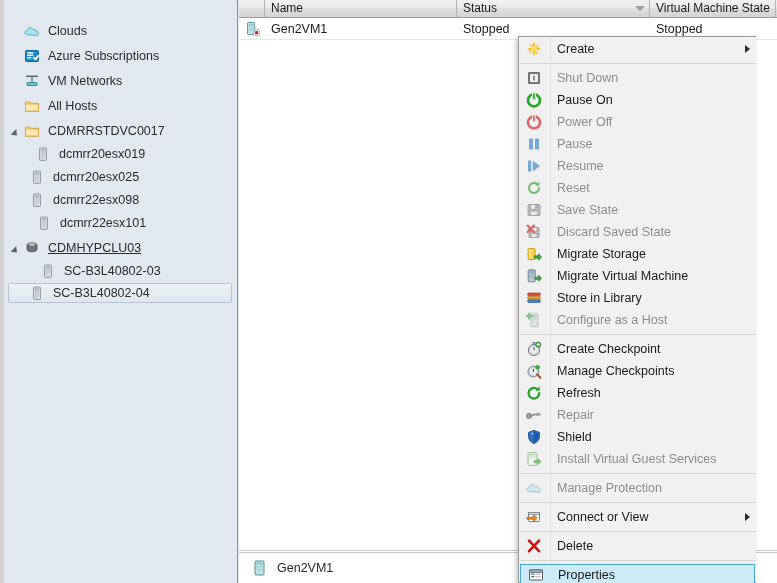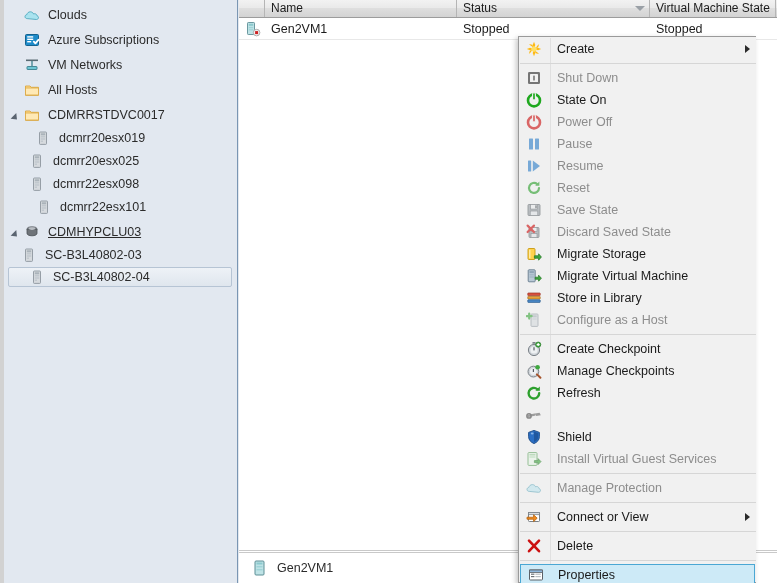--- a/index.html
+++ b/index.html
@@ -156,21 +156,21 @@
   .msep.full{margin-left:1px;}
 </style>
 </head>
 <body>
 
 <div id="root">
 
   <div id="sidebar">
     <div class="edge-left"></div>
     <div class="tree" id="tree">
-        <div class="tree-row" style="margin-top: 4px;">
+        <div class="tree-row" style="margin-top: 20px;">
           <span class="twisty"></span>
           <span class="ico"><svg width="16" height="16" viewBox="0 0 16 16">
               <path d="M3.2 11.6c-1.3 0-2.2-.9-2.2-2 0-1 .8-1.9 1.9-2 .3-1.6 1.7-2.8 3.4-2.8 1.5 0 2.8.9 3.3 2.2.3-.2.7-.3 1.1-.3 1.2 0 2.2.9 2.3 2.1.9.2 1.5.9 1.5 1.8 0 1-.9 1.9-2 1.9z" fill="#a9e3ef" stroke="#4fa8bd" stroke-width=".9"></path>
             </svg></span>
           <span class="lbl">Clouds</span>
         </div>
         <div class="tree-row" style="margin-top: 3px;">
           <span class="twisty"></span>
           <span class="ico"><svg width="16" height="16" viewBox="0 0 16 16">
               <rect x="1.5" y="2.5" width="13" height="11" rx="1" fill="#1e8bc9" stroke="#14628f" stroke-width="1"></rect>
@@ -248,21 +248,21 @@
         </div>
         <div class="tree-row" style="margin-top: 3px; text-decoration: underline;">
           <span class="twisty open"></span>
           <span class="ico"><svg width="16" height="16" viewBox="0 0 16 16">
               <ellipse cx="8" cy="5.2" rx="5" ry="2.4" fill="#8f949a" stroke="#5e6368" stroke-width=".8"></ellipse>
               <path d="M3 5.2v4.2c0 1.3 2.2 2.4 5 2.4s5-1.1 5-2.4V5.2z" fill="#6f7479" stroke="#4b5055" stroke-width=".8"></path>
               <ellipse cx="8" cy="4.6" rx="3.2" ry="1.4" fill="#b9bec3"></ellipse>
             </svg></span>
           <span class="lbl">CDMHYPCLU03</span>
         </div>
-        <div class="tree-row" style="margin-top: 1px; padding-left: 17px;">
+        <div class="tree-row" style="margin-top: 1px; padding-left: 36px;">
           <span class="ico"><svg width="16" height="16" viewBox="0 0 16 16">
               <rect x="4.5" y="2" width="7" height="12.4" rx=".8" fill="#d6dade" stroke="#8d969e" stroke-width=".9"></rect>
               <rect x="5.8" y="3.3" width="4.4" height="2" fill="#aab3ba"></rect>
               <rect x="5.8" y="6.2" width="4.4" height="1.2" fill="#bcc4ca"></rect>
               <rect x="5.8" y="8.4" width="4.4" height="1.2" fill="#bcc4ca"></rect>
               <rect x="5.8" y="10.6" width="2.2" height="1.2" fill="#bcc4ca"></rect>
             </svg></span>
           <span class="lbl">SC-B3L40802-03</span>
         </div>
         <div class="tree-row sel" style="margin-top: 1px; padding-left: 20px;">
@@ -359,21 +359,21 @@
           <span class="mtxt">Shut Down</span>
           <span class="marrow"></span>
         </div>
         <div class="mi">
           <span class="mico">
             <svg width="16" height="16" viewBox="0 0 16 16">
               <circle cx="8" cy="8.4" r="6" fill="none" stroke="#1fa81f" stroke-width="2.6"></circle>
               <rect x="6.6" y="0.8" width="2.8" height="7.2" rx="1.3" fill="#1fa81f" stroke="#f1f1f1" stroke-width="1.1"></rect>
             </svg>
           </span>
-          <span class="mtxt">State On</span>
+          <span class="mtxt">Pause On</span>
           <span class="marrow"></span>
         </div>
         <div class="mi dis">
           <span class="mico" style="opacity: 0.62;">
             <svg width="16" height="16" viewBox="0 0 16 16">
               <circle cx="8" cy="8.4" r="6" fill="none" stroke="#cc1111" stroke-width="2.6"></circle>
               <rect x="6.6" y="0.8" width="2.8" height="7.2" rx="1.3" fill="#cc1111" stroke="#f1f1f1" stroke-width="1.1"></rect>
             </svg>
           </span>
           <span class="mtxt">Power Off</span>
@@ -519,20 +519,21 @@
           <span class="marrow"></span>
         </div>
         <div class="mi dis">
           <span class="mico" style="opacity: 0.62;">
             <svg width="16" height="16" viewBox="0 0 16 16">
               <path d="M2.5 8.8l6.2-1.1" stroke="#6b6b6b" stroke-width="2.2" stroke-linecap="round"></path>
               <circle cx="3" cy="8.9" r="2.1" fill="none" stroke="#4a4a4a" stroke-width="1.6"></circle>
               <path d="M9 6.6l4.6-.8 1.2 2.4-4.6.8z" fill="#6b6b6b"></path>
             </svg>
           </span>
+          <span class="mtxt">Repair</span>
           <span class="marrow"></span>
         </div>
         <div class="mi">
           <span class="mico">
             <svg width="16" height="16" viewBox="0 0 16 16">
               <path d="M8 1.4l5.4 2v4.3c0 3.1-2.2 5.6-5.4 6.9-3.2-1.3-5.4-3.8-5.4-6.9V3.4z" fill="#2b6fc4" stroke="#1b4a85" stroke-width=".9"></path>
               <path d="M8 2.6l4.2 1.6v3.5c0 2.4-1.7 4.4-4.2 5.4z" fill="#1f579f"></path>
               <ellipse cx="6.2" cy="4.6" rx="1.4" ry="1" fill="#9dc4ee" opacity=".8"></ellipse>
             </svg>
           </span>

